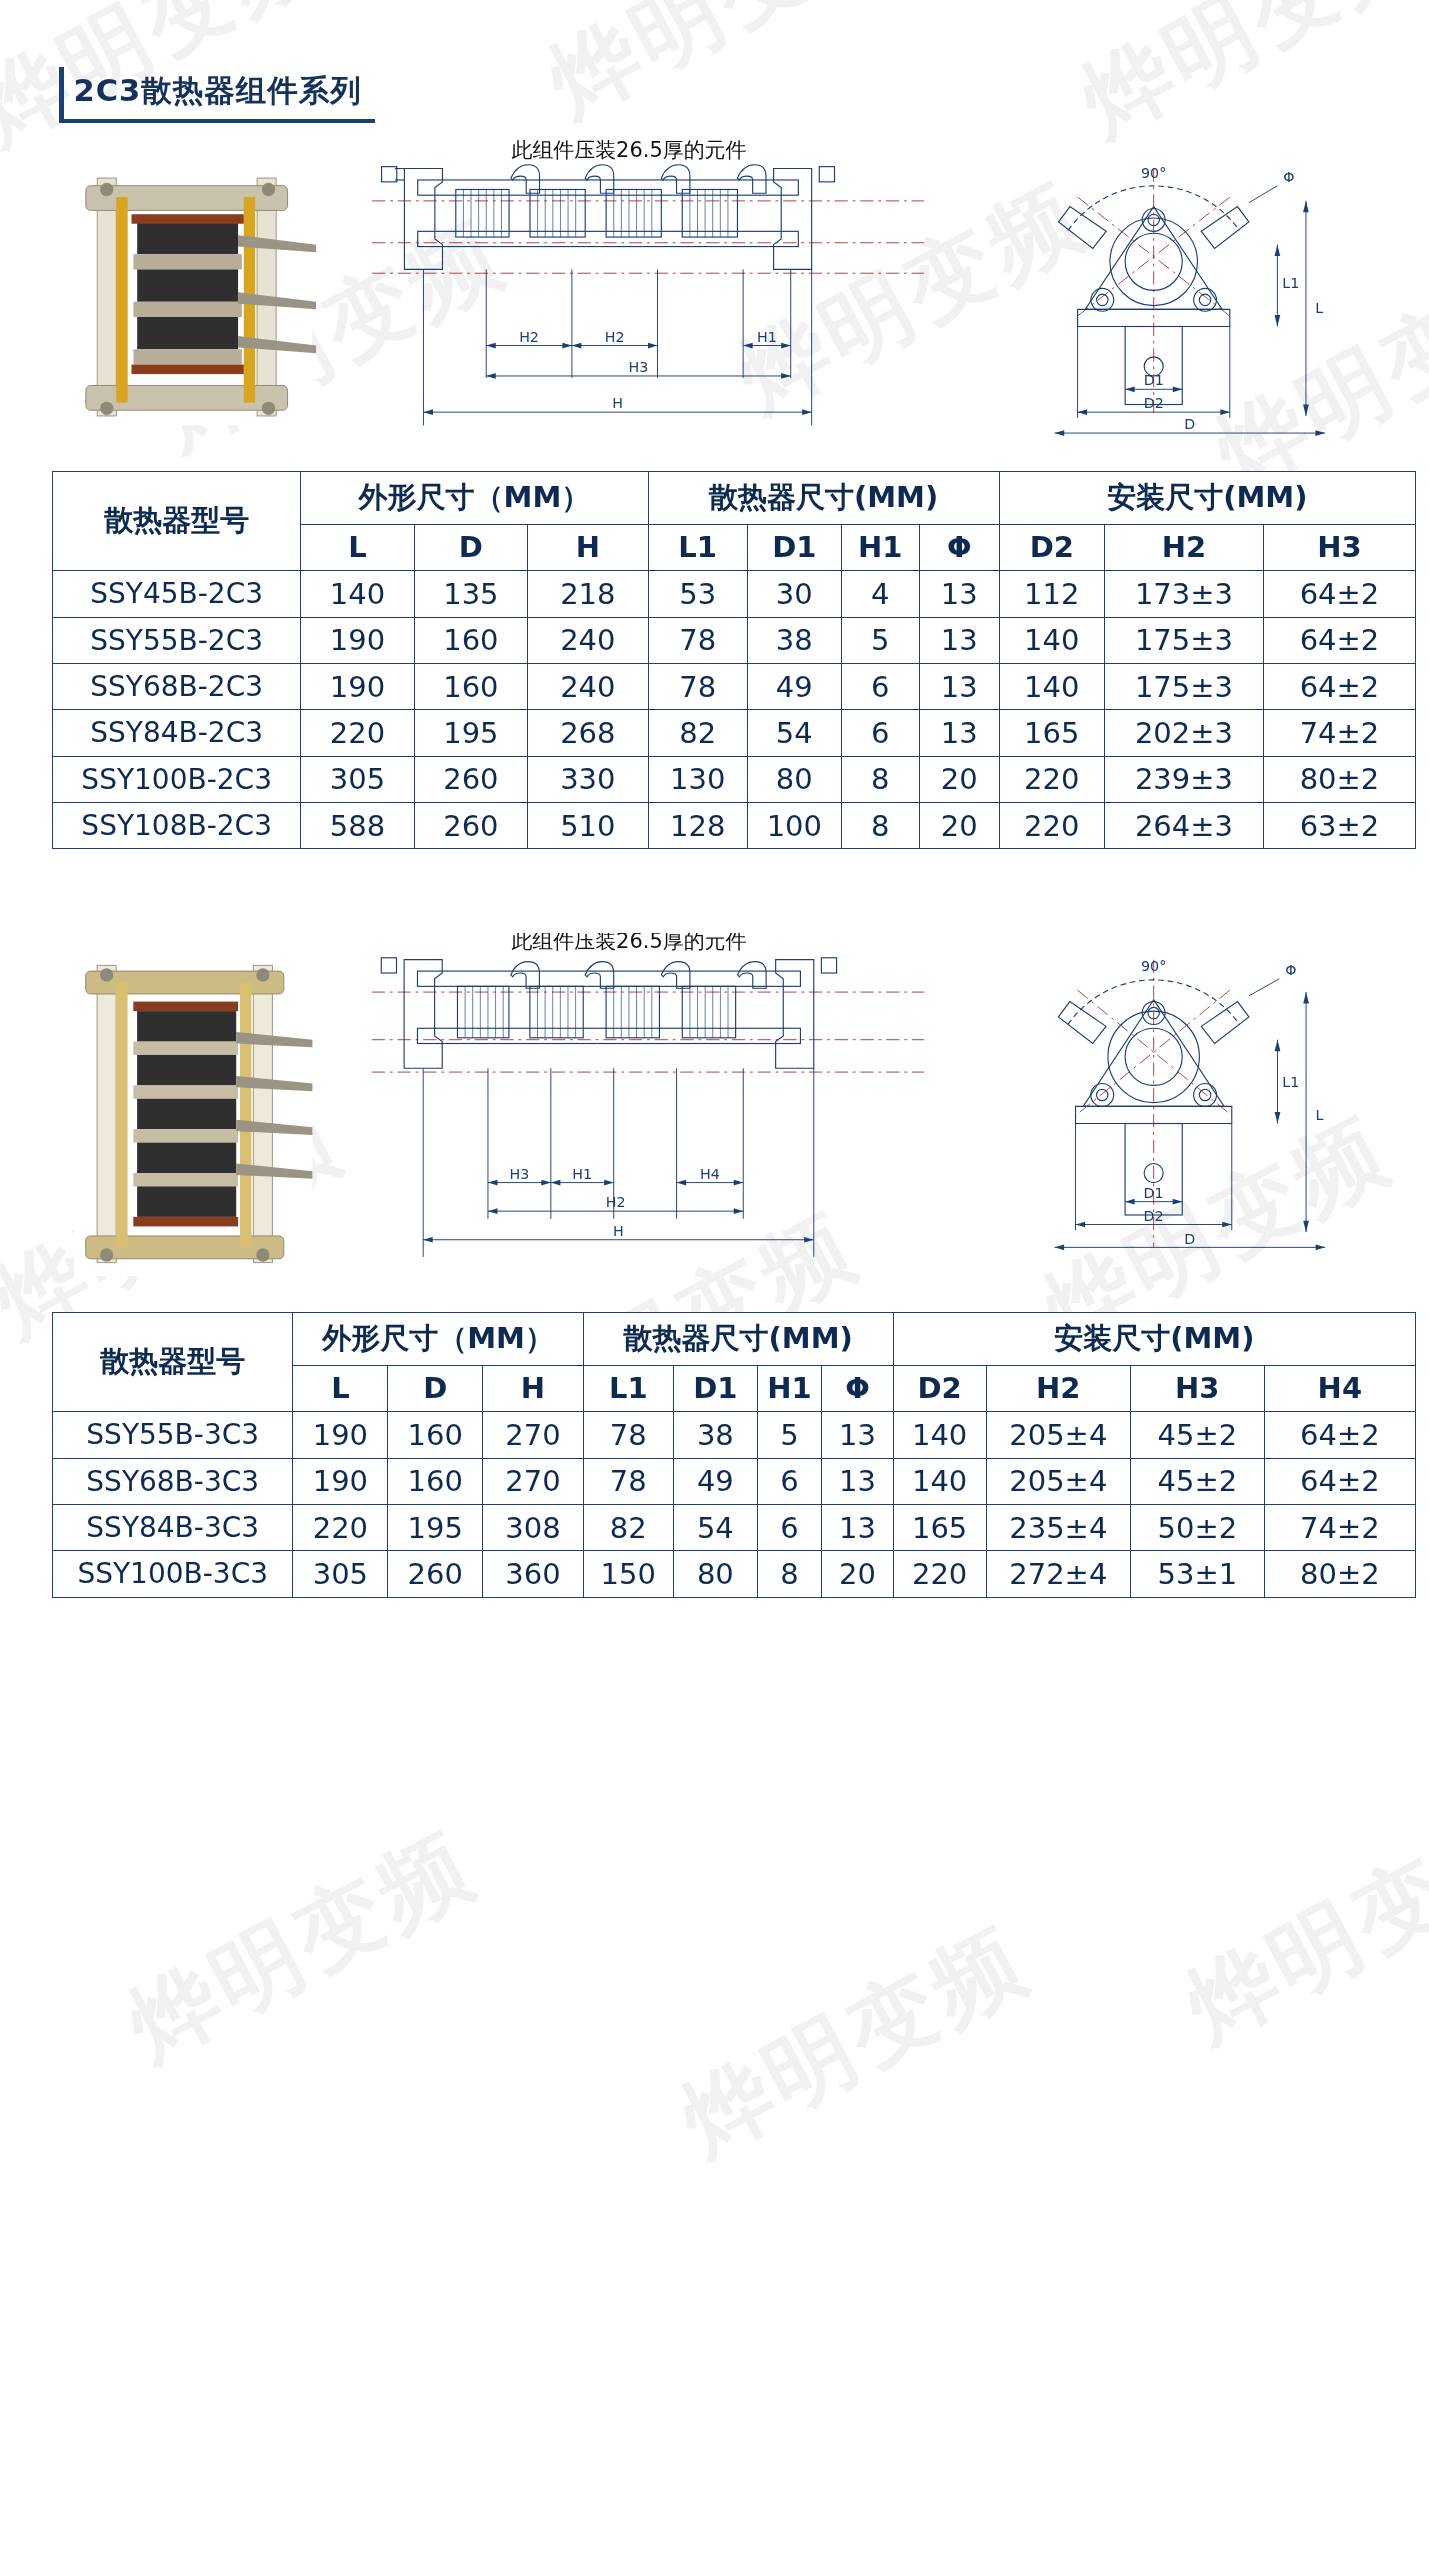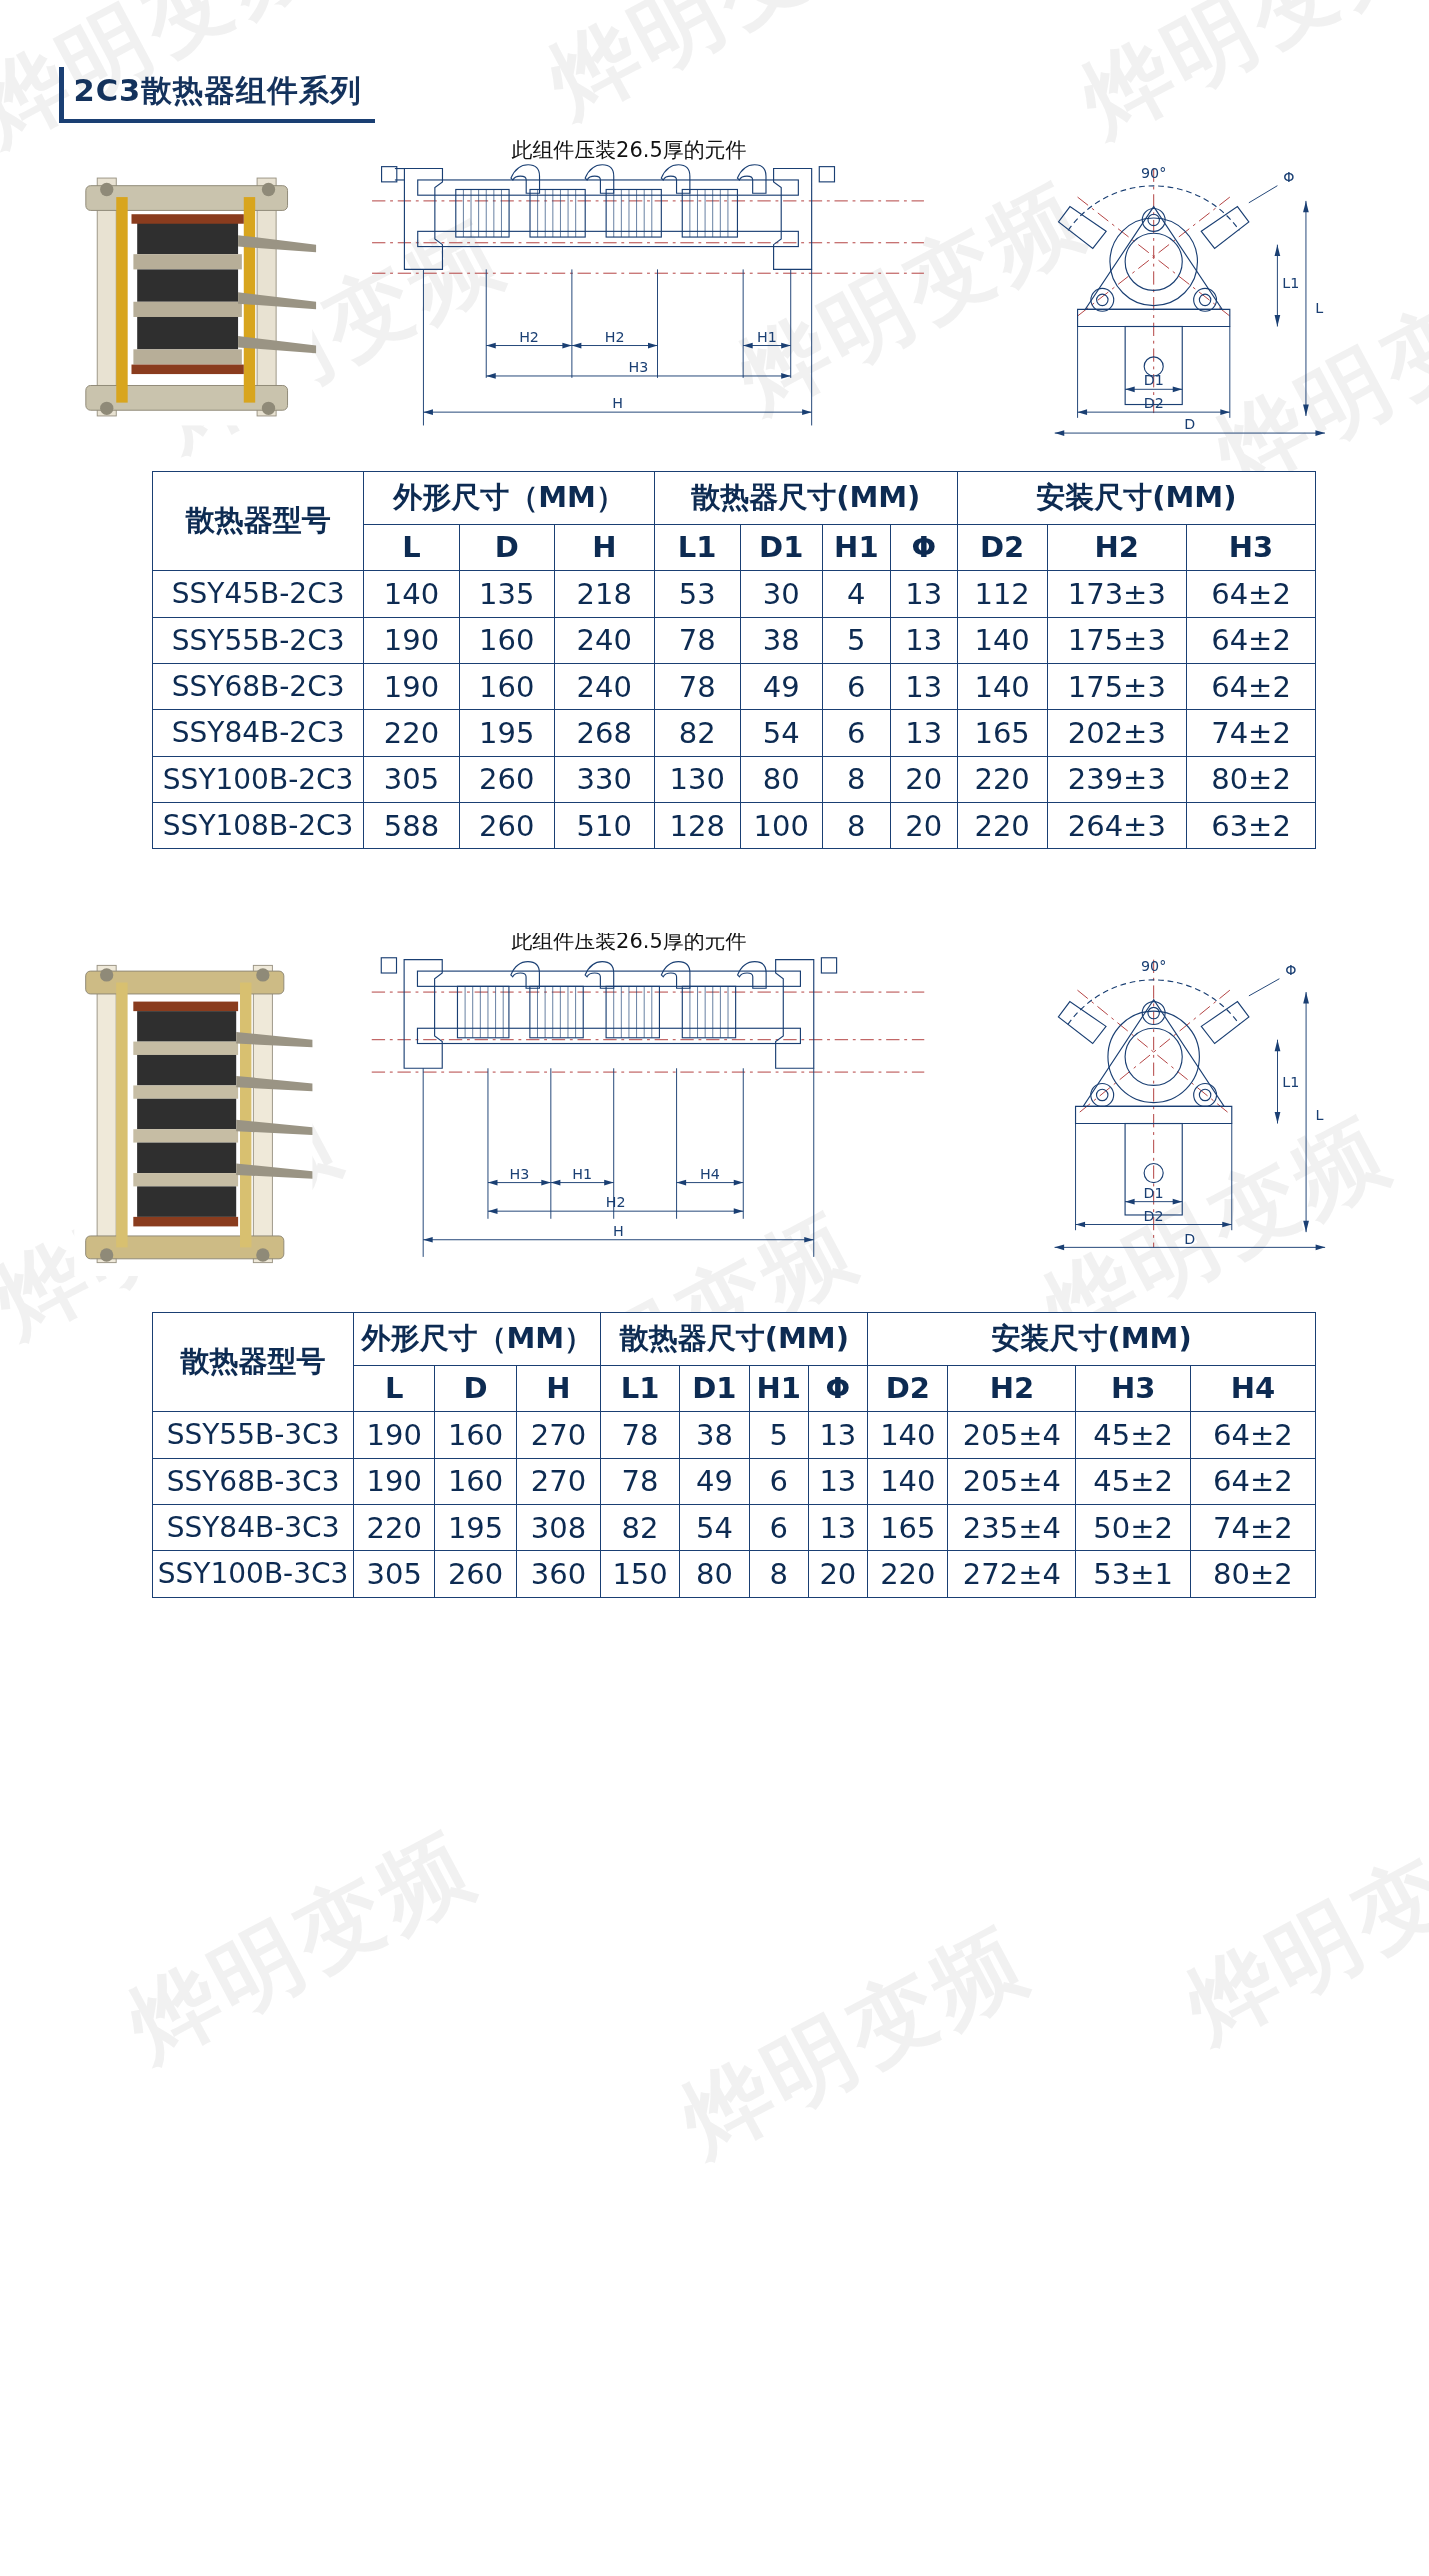--- a/index.html
+++ b/index.html
@@ -72,21 +72,21 @@
     height:314px;
   }
   .cad{
     position:relative;
     flex:1 1 auto;
     height:314px;
   }
   
   table.spec{
     border-collapse:collapse;
-    width:1164px;
+    width:1364px;
     margin:17px auto 0 auto;
     background:#fff;
     position:relative;
     z-index:2;
     font-family:"DejaVu Sans","Liberation Sans",sans-serif;
   }
   table.spec th, table.spec td{
     border:1.9px solid #1a3f73;
     text-align:center;
     color:#0d2b52;

